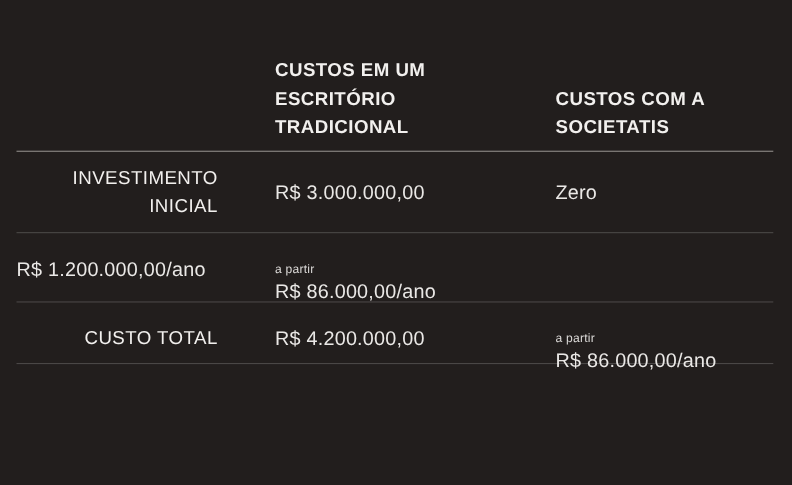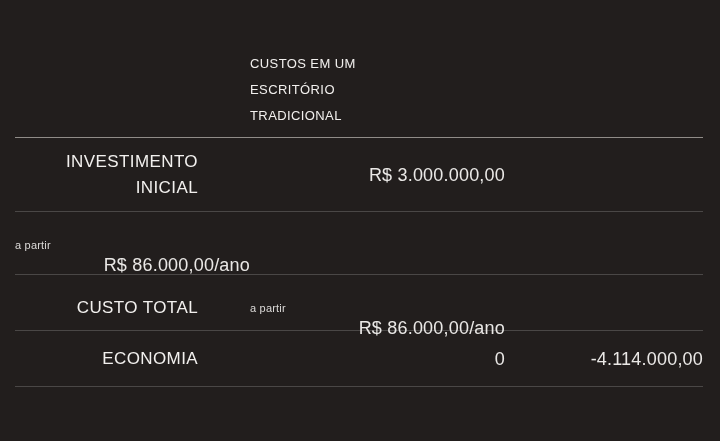--- a/index.html
+++ b/index.html
@@ -42,23 +42,23 @@
   .row-investimento { height: 74px; }
   .row-anual { height: 63px; }
   .row-total { height: 56px; }
   .row-economia { height: 56px; }
 
   .cell { padding: 0; }
   .label-cell { padding-left: 18px; }
 
   .header-text {
     display: block;
-    font-size: 13px;
+    font-size: 17px;
     line-height: 26px;
-    font-weight: 400;
+    font-weight: 700;
     letter-spacing: 0.4px;
     color: var(--text-color);
     padding-bottom: 8px;
     margin-top: 46px;
   }
   .w175 { max-width: 175px; }
   .w165 { max-width: 165px; }
 
   .label-text {
     display: block;
@@ -70,21 +70,20 @@
     color: var(--text-color);
     text-align: right;
   }
   .value-text {
     display: block;
     font-size: 18px;
     line-height: 24px;
     font-weight: 400;
     letter-spacing: 0.2px;
     color: var(--value-color);
-    text-align: right;
   }
   .note-text {
     display: block;
     font-size: 11px;
     line-height: 15px;
     font-weight: 400;
     letter-spacing: 0.2px;
     color: var(--note-color);
     margin-top: 26px;
   }
@@ -93,54 +92,55 @@
 <body>
 
 <div class="page">
   <div class="table">
 
     <div class="grid-row header-row">
       <div class="cell label-cell"></div>
       <div class="cell">
         <span class="header-text w175">CUSTOS EM UM ESCRITÓRIO TRADICIONAL</span>
       </div>
+      <div class="cell">
+        <span class="header-text w165">CUSTOS COM A SOCIETATIS</span>
+      </div>
     </div>
 
     <div class="grid-row row row-investimento">
       <div class="cell label-cell">
         <span class="label-text">INVESTIMENTO INICIAL</span>
       </div>
       <div class="cell">
         <span class="value-text">R$ 3.000.000,00</span>
       </div>
+      <div class="cell">
+        <span class="value-text">Zero</span>
+      </div>
     </div>
 
     <div class="grid-row row row-anual">
+      <div class="cell">
+        <span class="value-text">R$ 1.200.000,00/ano</span>
+      </div>
       <div class="cell">
         <span class="note-text">a partir</span>
         <span class="value-text">R$ 86.000,00/ano</span>
       </div>
     </div>
 
     <div class="grid-row row row-total">
       <div class="cell label-cell">
         <span class="label-text">CUSTO TOTAL</span>
       </div>
       <div class="cell">
+        <span class="value-text">R$ 4.200.000,00</span>
+      </div>
+      <div class="cell">
         <span class="note-text">a partir</span>
         <span class="value-text">R$ 86.000,00/ano</span>
       </div>
     </div>
 
-    <div class="grid-row row row-economia">
-      <div class="cell label-cell">
-        <span class="label-text">ECONOMIA</span>
-      </div>
-      <div class="cell">
-        <span class="value-text">0</span>
-      </div>
-      <div class="cell">
-        <span class="value-text">-4.114.000,00</span>
-      </div>
-    </div>
 
   </div>
 </div>
 
 </body></html>

